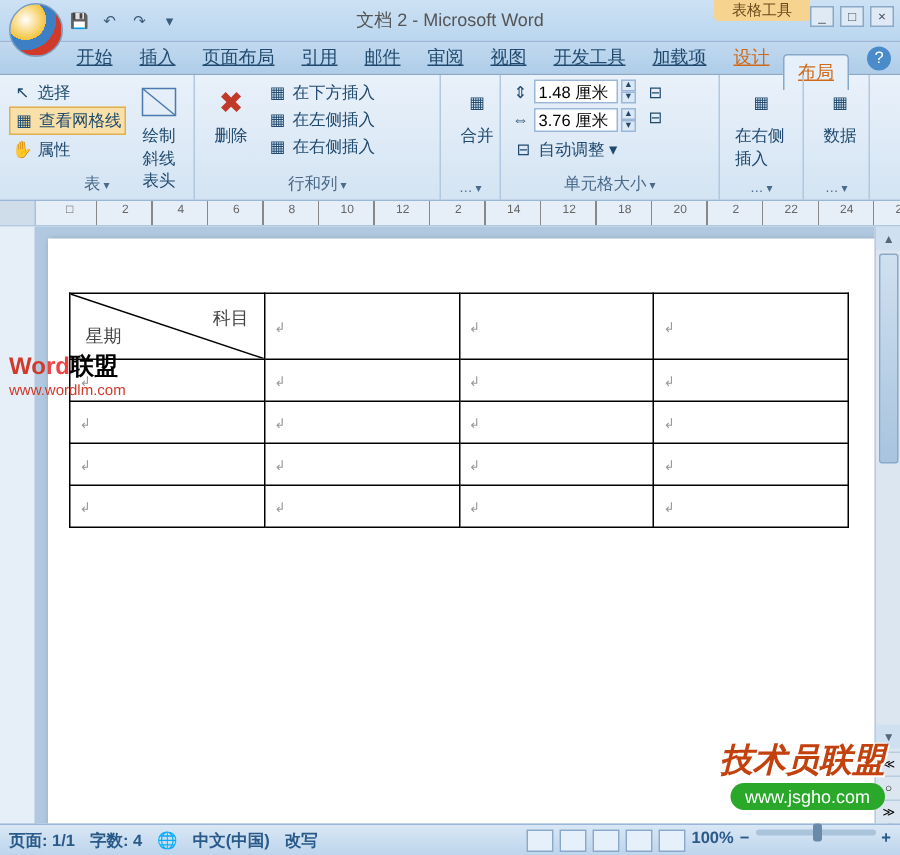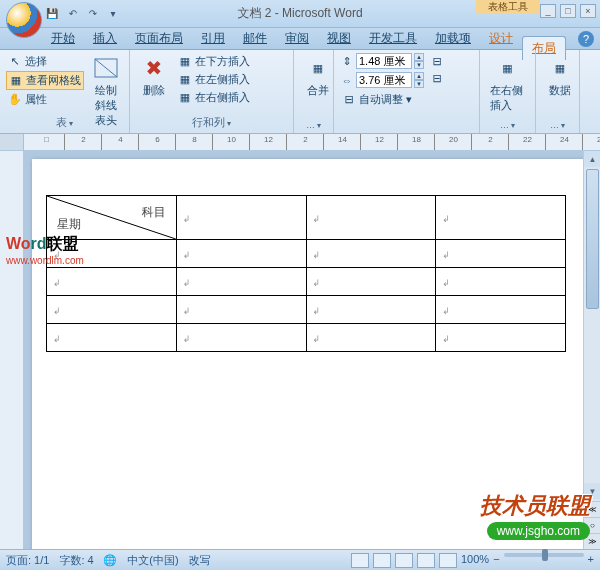--- a/index.html
+++ b/index.html
@@ -44,33 +44,33 @@
 .word-table td { border:1px solid #000; height:28px; padding:2px 6px; font-size:11px; color:#444; vertical-align:middle; position:relative;}
 .word-table tr:first-child td { height:44px;}
 .diag-cell { position:relative; padding:0;text-align:right;}
 .diag-cell svg { position:absolute; left:0; top:0; width:100%; height:100%;}
 .diag-cell .lbl-top { position:absolute; right:10px; top:8px; font-size:12px;}
 .diag-cell .lbl-bot { position:absolute; left:10px; bottom:6px; font-size:12px;}
 .para-mark { font-size:9px; color:#999;}
 .watermark1 { position:absolute; left:6px; top:234px; z-index:50;}
 .watermark1 .l1 { font-size:16px; font-weight:bold;}
 .watermark1 .l1 .r { color:#d13a2b;}
-.watermark1 .l1 .b { color:#0f766e;}
+.watermark1 .l1 .b { color:#ef4444;}
 .watermark1 .l2 { font-size:10px; color:#d13a2b;}
 .watermark2 { position:absolute; right:10px; bottom:30px; z-index:50; text-align:right;}
 .watermark2 .l1 { font-size:22px; font-weight:bold; color:#c2410c; font-style:italic; text-shadow:1px 1px 0 #fff, -1px -1px 0 #fff;}
 .watermark2 .l2 { font-size:12px; background:#2aa82a; color:#fff; padding:2px 10px; border-radius:10px; display:inline-block;}
 .scrollbar-v { position:absolute; right:0; top:0; width:17px; height:100%; background:#dce6f0; border-left:1px solid #b8ccde;}
 .scrollbar-v .thumb { position:absolute; left:2px; top:18px; width:13px; height:140px; background:linear-gradient(#cfe0f0,#a8c4de); border:1px solid #8aa8c8; border-radius:2px;}
 .scrollbar-v .arr { position:absolute; left:0; width:17px; height:16px; background:#cfe0f0; display:flex; align-items:center; justify-content:center; font-size:8px; color:#567;}
 .scrollbar-v .arr.up { top:0;}
 .scrollbar-v .arr.dn { bottom:50px;}
 .scrollbar-v .nav { position:absolute; bottom:0; left:0; width:17px; height:48px; display:flex; flex-direction:column;}
 .scrollbar-v .nav span { flex:1; display:flex; align-items:center; justify-content:center; font-size:8px; border-top:1px solid #b8ccde;}
-.statusbar { position:absolute; bottom:0; left:0; right:0; height:21px; background: linear-gradient(#d9e7f5,#bdd5ec); border-top:1px solid #9ab6d8; display:flex; align-items:center; font-size:11px; color:#2a5a8a; padding:0 6px; gap:10px;}
+.statusbar { position:absolute; bottom:0; left:0; right:0; height:21px; background: linear-gradient(#d9e7f5,#bdd5ec); border-top:1px solid #9ab6d8; display:flex; align-items:center; font-size:11px; color:#2a5a8a; padding:0 6px; gap:10px;font-weight:bold;}
 .statusbar .right { margin-left:auto; display:flex; gap:4px;}
 .view-btn { width:18px; height:15px; border:1px solid #8aa8c8; background:#e6f0fa;}
 .zoom-slider { width:80px; height:4px; background:#aac4dc; position:relative; border-radius:2px;}
 .zoom-slider .knob { position:absolute; left:38px; top:-4px; width:6px; height:12px; background:#6a8aaa; border-radius:2px;}
 </style>
 </head>
 <body>
 
 <div class="titlebar">
   <div class="office-btn"></div>
@@ -191,20 +191,21 @@
       </div>
       <div class="vstack">
         <div class="ribbon-item">
             <span class="icon-sm">⊟</span>
           </div>
         <div class="ribbon-item">
             <span class="icon-sm">⊟</span>
           </div>
       </div>
     </div>
+    <div class="group-label">单元格大小</div>
   </div>
 
   <div class="group" style="width:56px;">
     <div class="group-body">
       <div class="big-btn">
         <div class="icon-box">▦</div>
         <span>在右侧插入</span>
       </div>
     </div>
     <div class="group-label" style="font-size:9px;">…</div>

